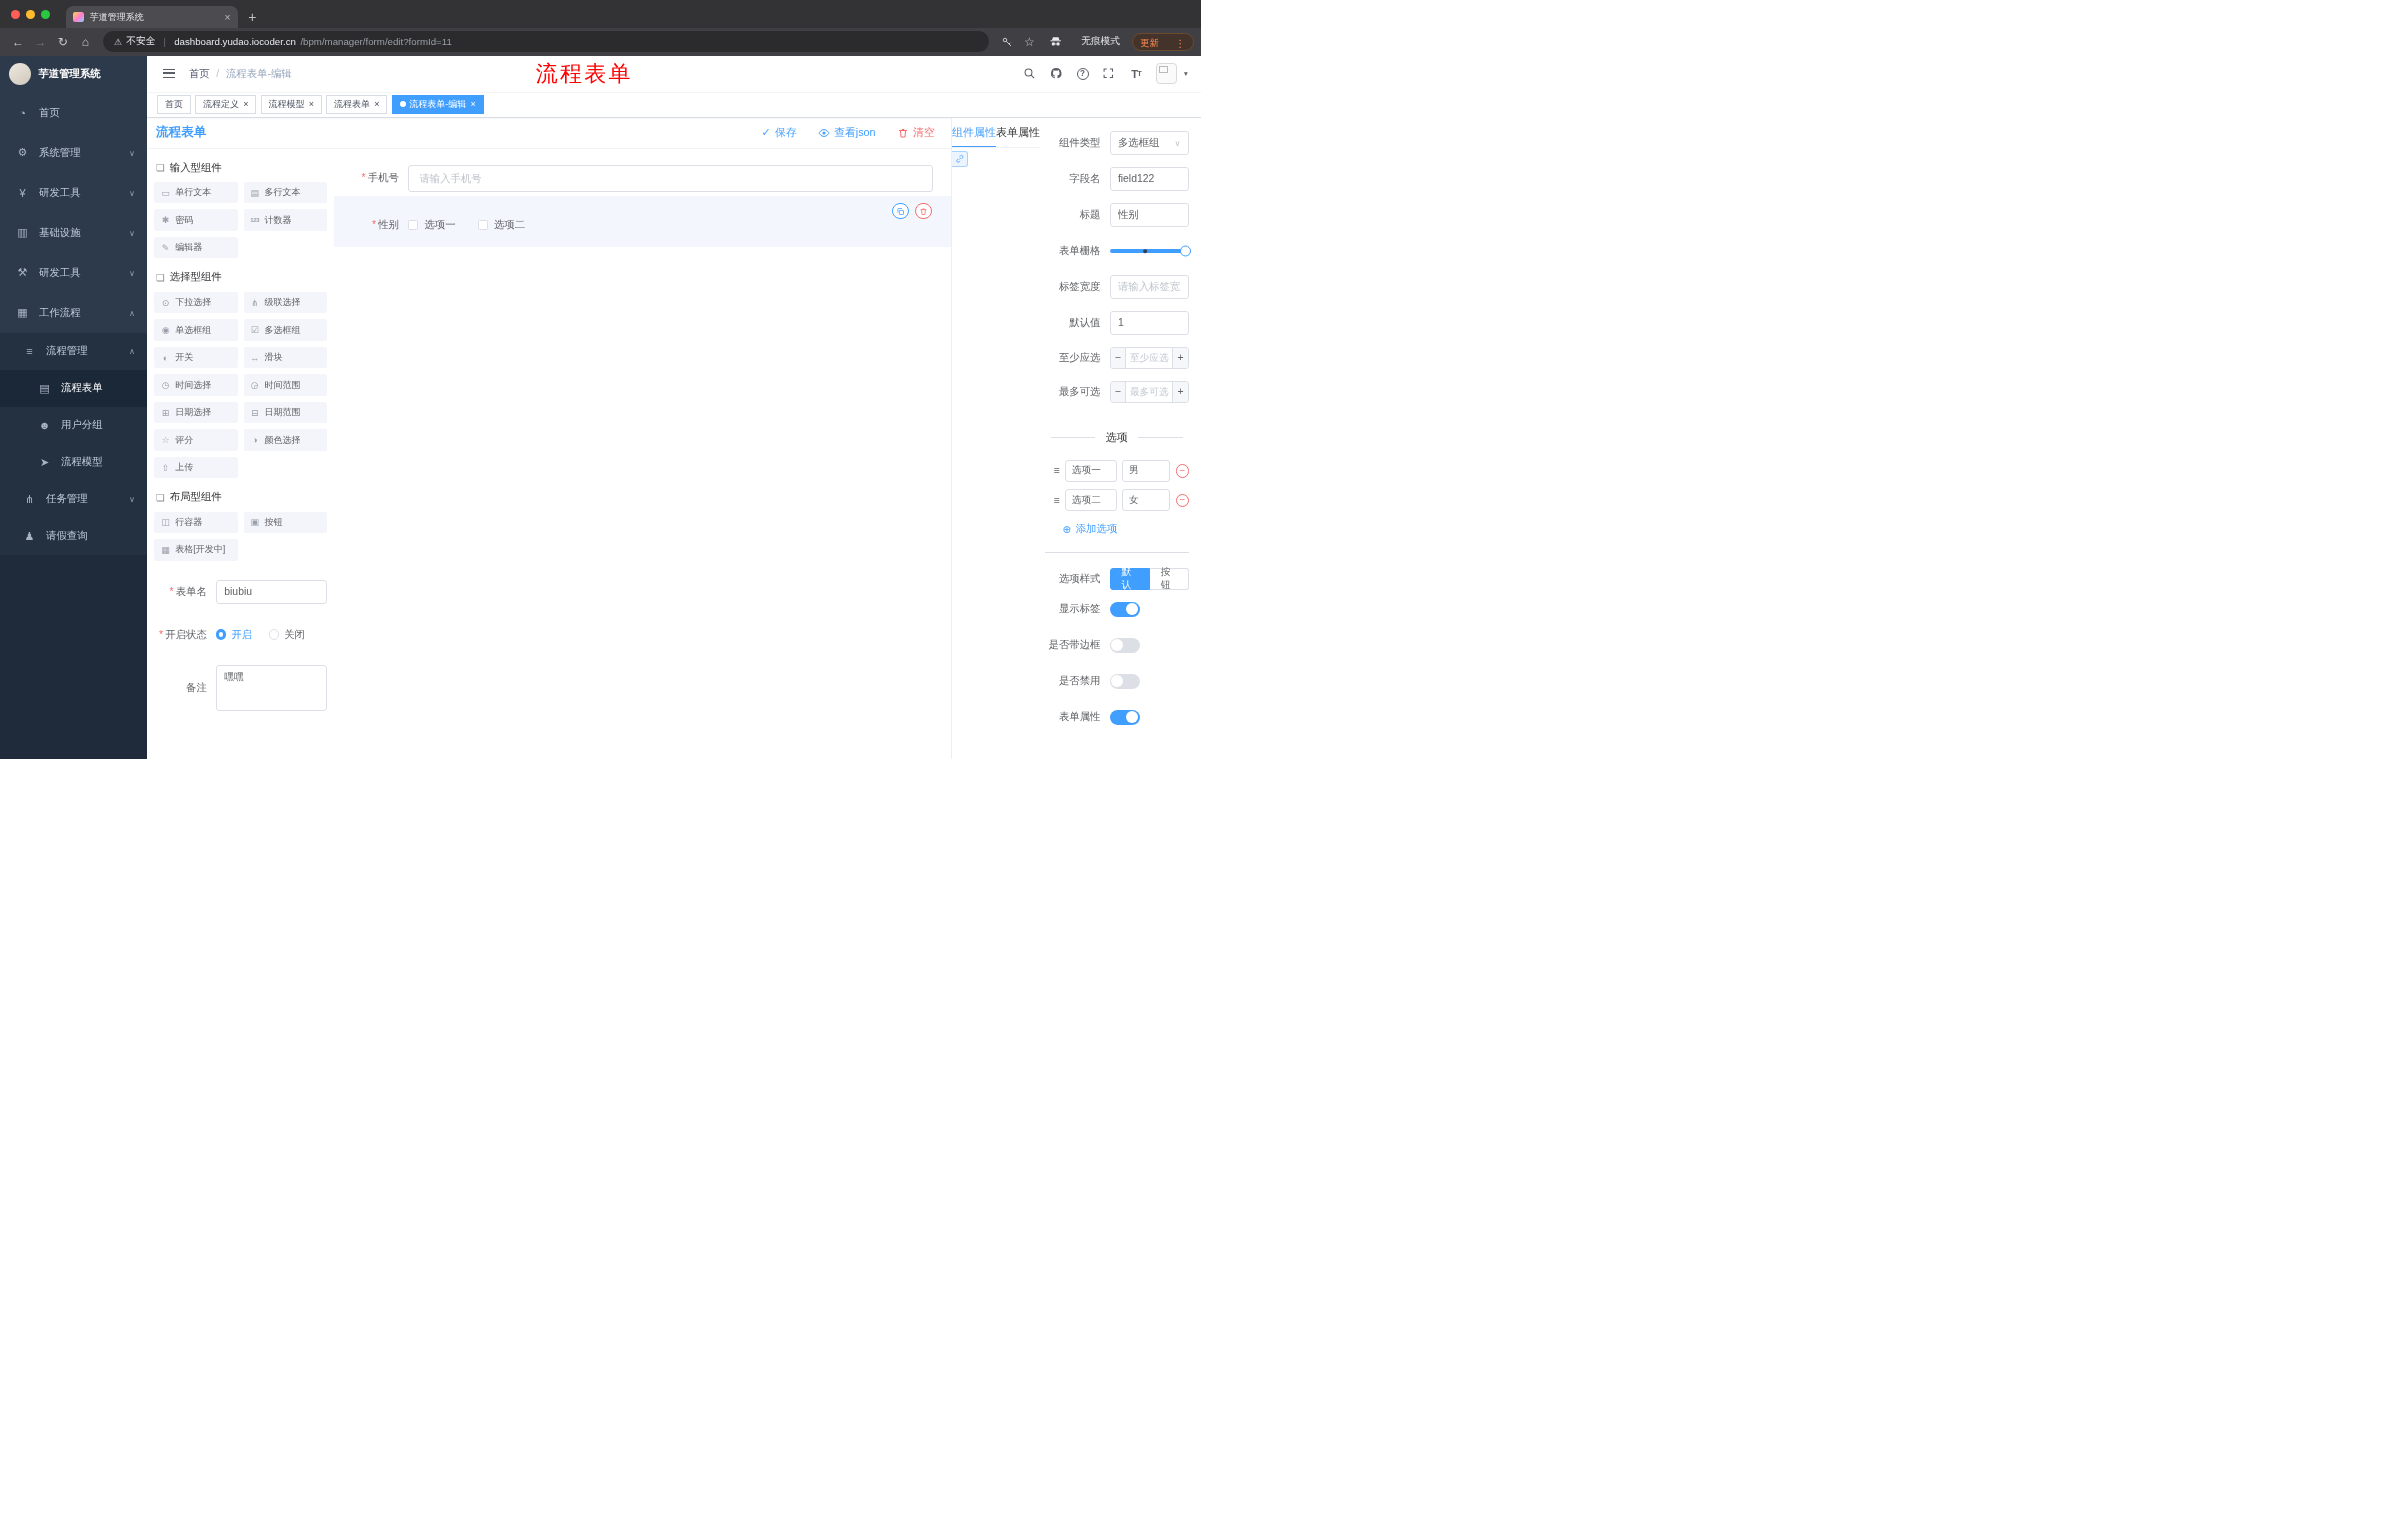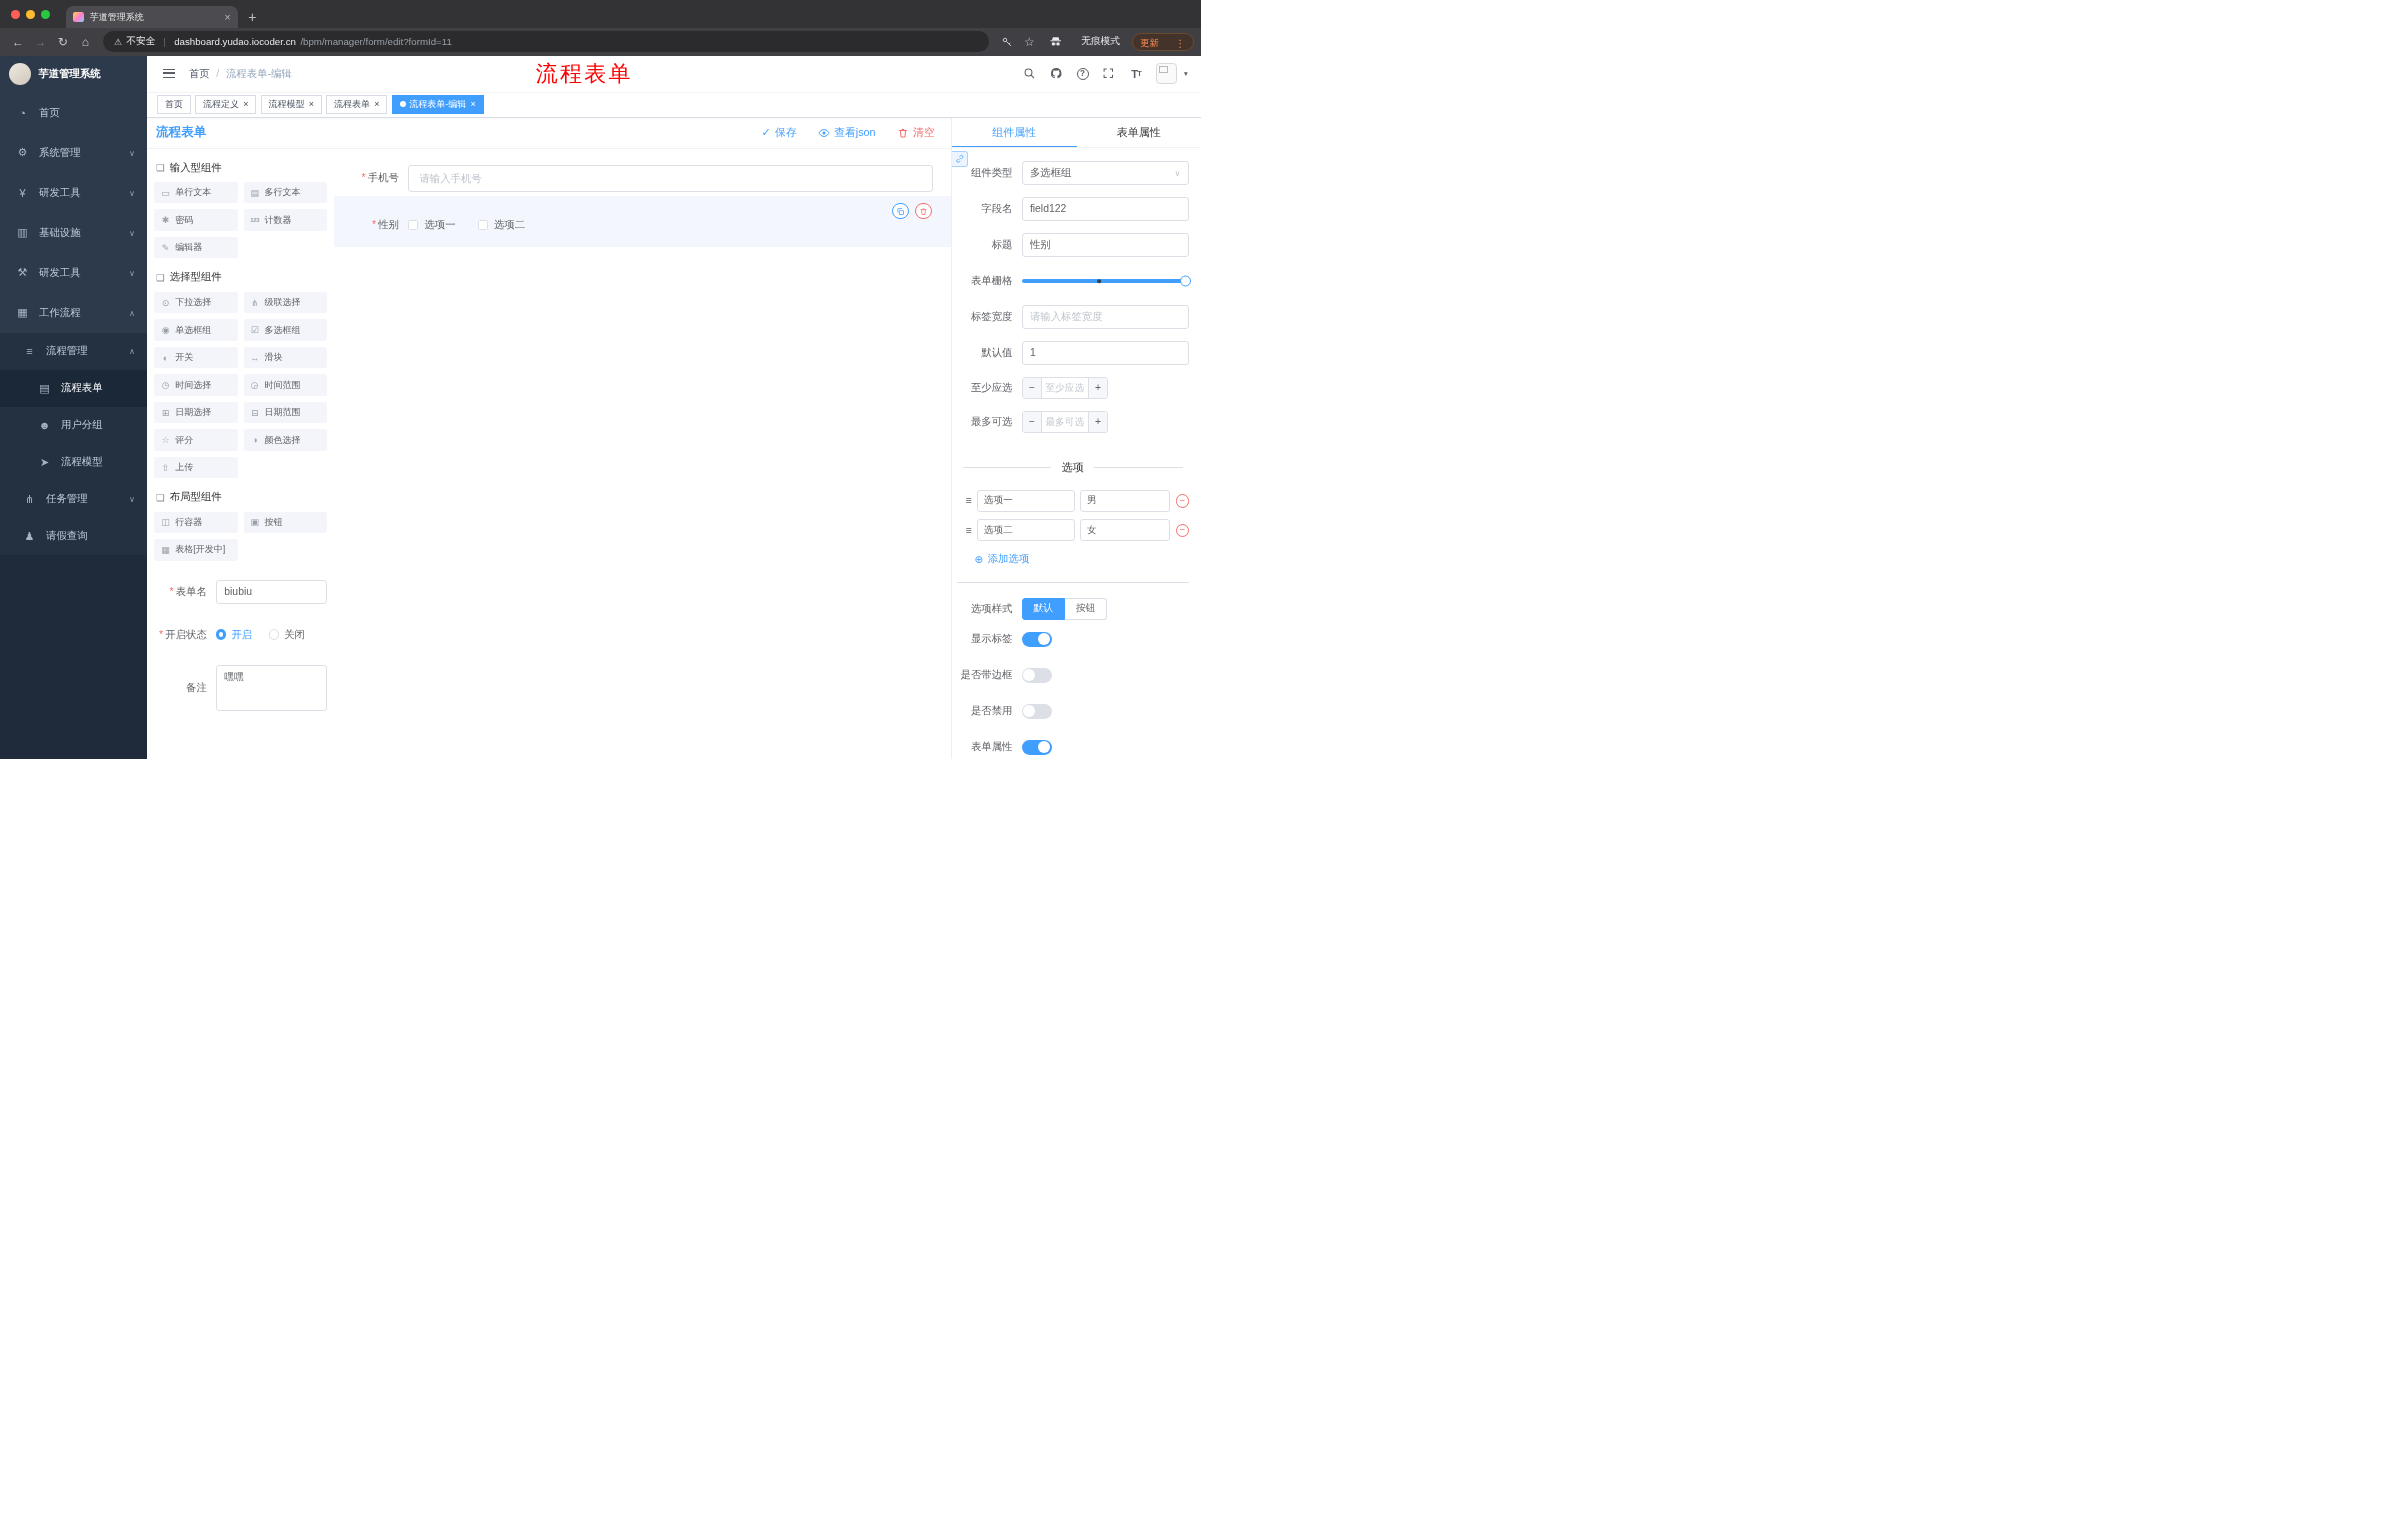--- a/index.html
+++ b/index.html
@@ -118,21 +118,21 @@
 .wbtn{width:16.3px;height:16.3px;border-radius:50%;display:flex;align-items:center;justify-content:center;background:#fff;cursor:pointer}
 .wbtn.copy{border:0.7px solid #409eff;color:#409eff}
 .wbtn.del{border:0.7px solid #f56c6c;color:#f56c6c}
 .wbtn svg{width:9px;height:9px}
 .cbgroup{display:flex;align-items:center;gap:22px}
 .cb-item{display:flex;align-items:center;gap:6px;cursor:pointer}
 .cbox{width:10.4px;height:10.4px;border:0.7px solid #dcdfe6;border-radius:1.5px;background:#fff;flex-shrink:0}
 .cb-tx{font-size:10.4px;color:#606266}
 
 
-.props{width:250px;flex-shrink:0;border-left:0.7px solid #ebeef5;position:relative;display:flex;flex-direction:column;overflow:hidden;background:#fff}
+.props{width:250px;flex-shrink:0;border-left:0.7px solid #ebeef5;position:relative;display:flex;flex-direction:row;overflow:hidden;background:#fff}
 .chain{position:absolute;left:0;top:33px;width:16.3px;height:16.3px;background:#ecf5ff;border:0.7px solid #a6d2ff;border-left:none;border-radius:0 3px 3px 0;display:flex;align-items:center;justify-content:center;color:#409eff;z-index:2;cursor:pointer}
 .chain svg{width:9.7px;height:9.7px}
 .ptabs{display:flex;height:30px;flex-shrink:0;border-bottom:0.7px solid #f2f2f2}
 .ptab{flex:1;display:flex;align-items:center;justify-content:center;font-size:11px;color:#303133;cursor:pointer;position:relative}
 .ptab.active{color:#409eff;font-weight:500}
 .ptab.active::after{content:"";position:absolute;left:0;right:0;bottom:-0.7px;height:1.5px;background:#409eff}
 .pbody{flex:1;padding:13.4px 12px 0 4.5px;overflow:hidden}
 .prow{display:flex;align-items:center;margin-bottom:12px}
 .plabel{width:65px;flex-shrink:0;text-align:right;font-size:10.4px;color:#606266;padding-right:9px}
 .pselect{flex:1;height:24px;border:0.7px solid #dcdfe6;border-radius:3px;display:flex;align-items:center;padding:0 7.4px;font-size:10.4px;color:#606266;cursor:pointer}

